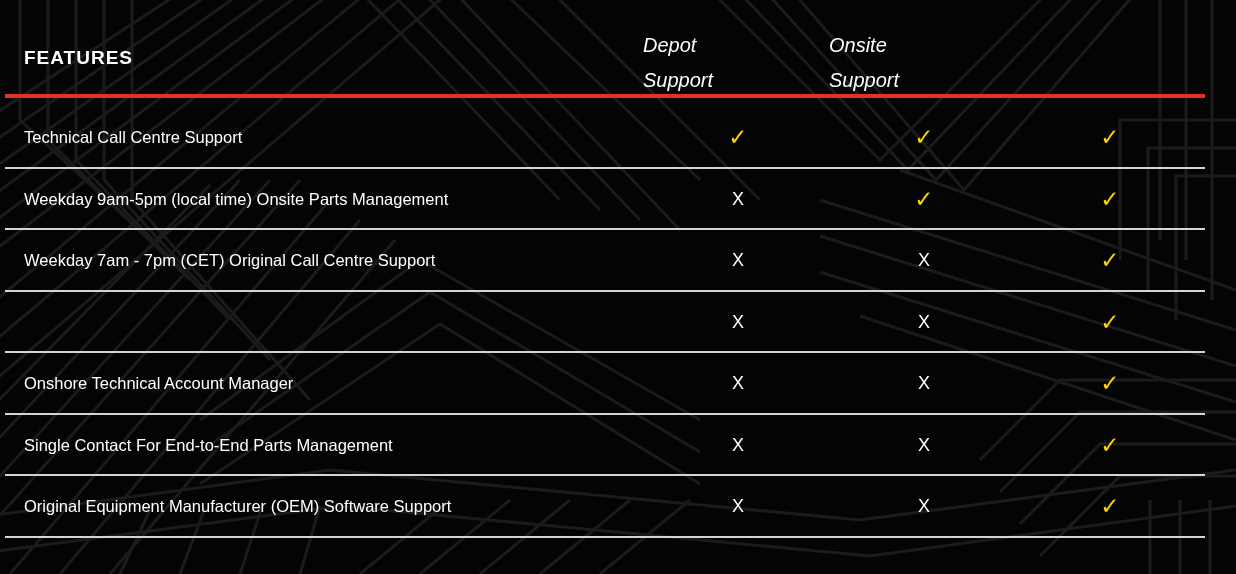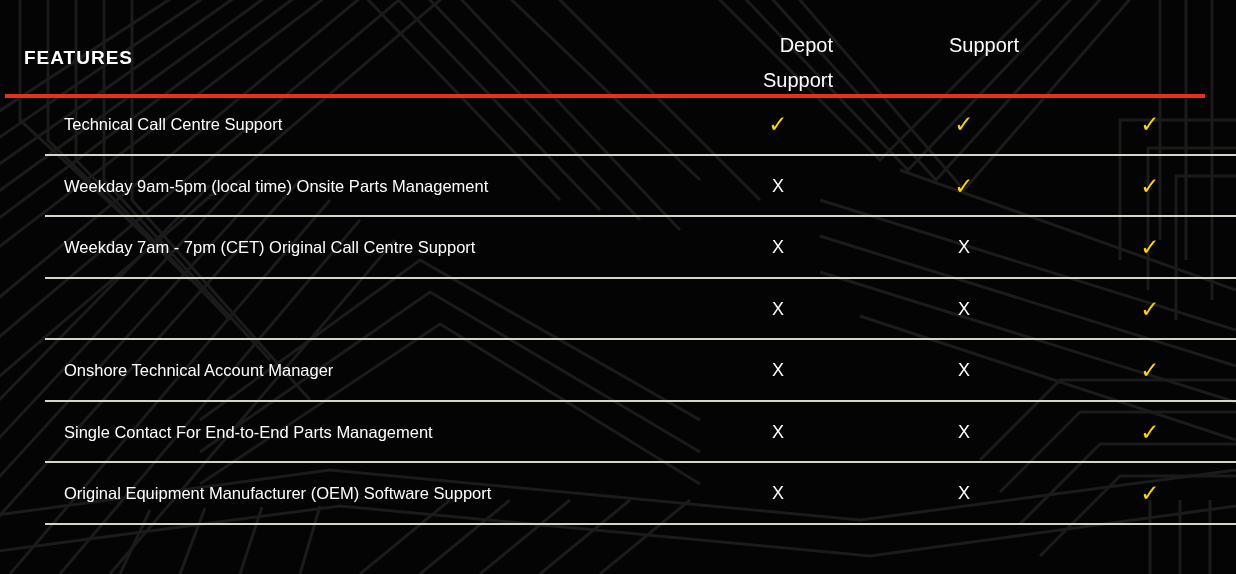--- a/index.html
+++ b/index.html
@@ -53,25 +53,26 @@
     font-weight: bold;
     color: #ffffff;
     letter-spacing: 1.0px;
     white-space: nowrap;
   }
 
   .col-header {
     position: absolute;
     top: 28px;
     width: 190px;
-    text-align: right;
+    text-align: left;
     font-size: 20px;
     line-height: 35px;
     color: #ffffff;
     white-space: nowrap;
+    font-style: italic;
   }
   .col-header.depot  { left: 643px; }
   .col-header.onsite { left: 829px; }
 
   .col-header.premier {
     left: 1015px;
     top: 33px;
     font-size: 18px;
     font-weight: bold;
     line-height: 25px;
@@ -85,21 +86,21 @@
   #header-rule {
     position: absolute;
     left: 5px;
     top: 94px;
     width: 1200px;
     height: 4px;
     background: #e8301f;
   }
 
   
-  #rows { position: absolute; left: 0; top: 94px; width: 100%; padding-left: 40px; }
+  #rows { position: absolute; left: 0; top: 107px; width: 100%; }
 
   .row {
     position: relative;
     height: 61.5px;
   }
 
   .row-label {
     position: absolute;
     left: 24px;
     top: 0;
@@ -234,20 +235,21 @@
     <div id="table-header">
 
       <div id="features-title">FEATURES</div>
 
       <div class="col-header depot">
         <span class="line">Depot</span>
         <span class="line">Support</span>
       </div>
 
       <div class="col-header onsite">
+        <span class="line">Onsite</span>
         <span class="line">Support</span>
       </div>
 
 
     </div>
 
     <div id="header-rule"></div>
 
     <div id="rows">
         <div class="row">

